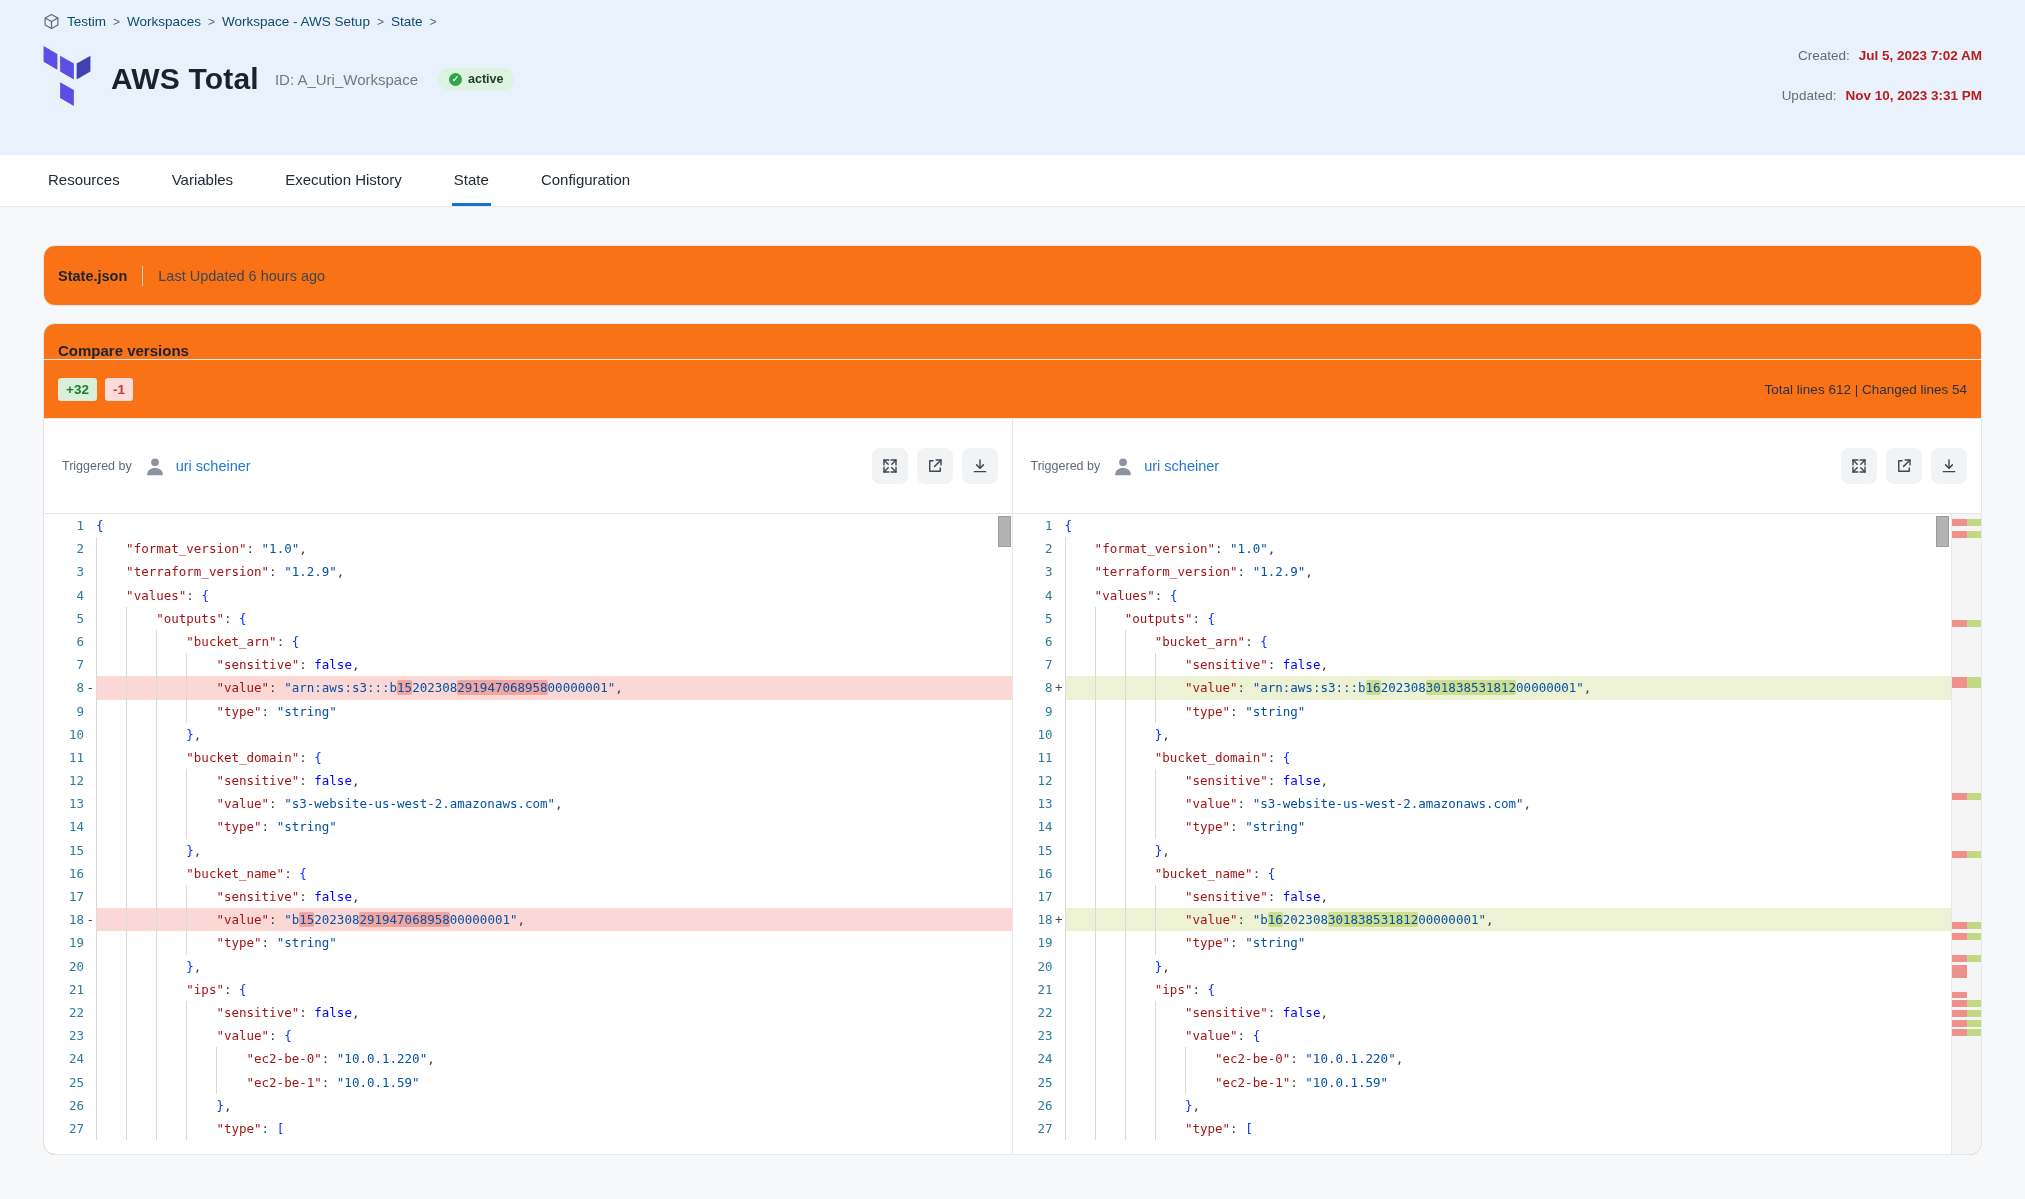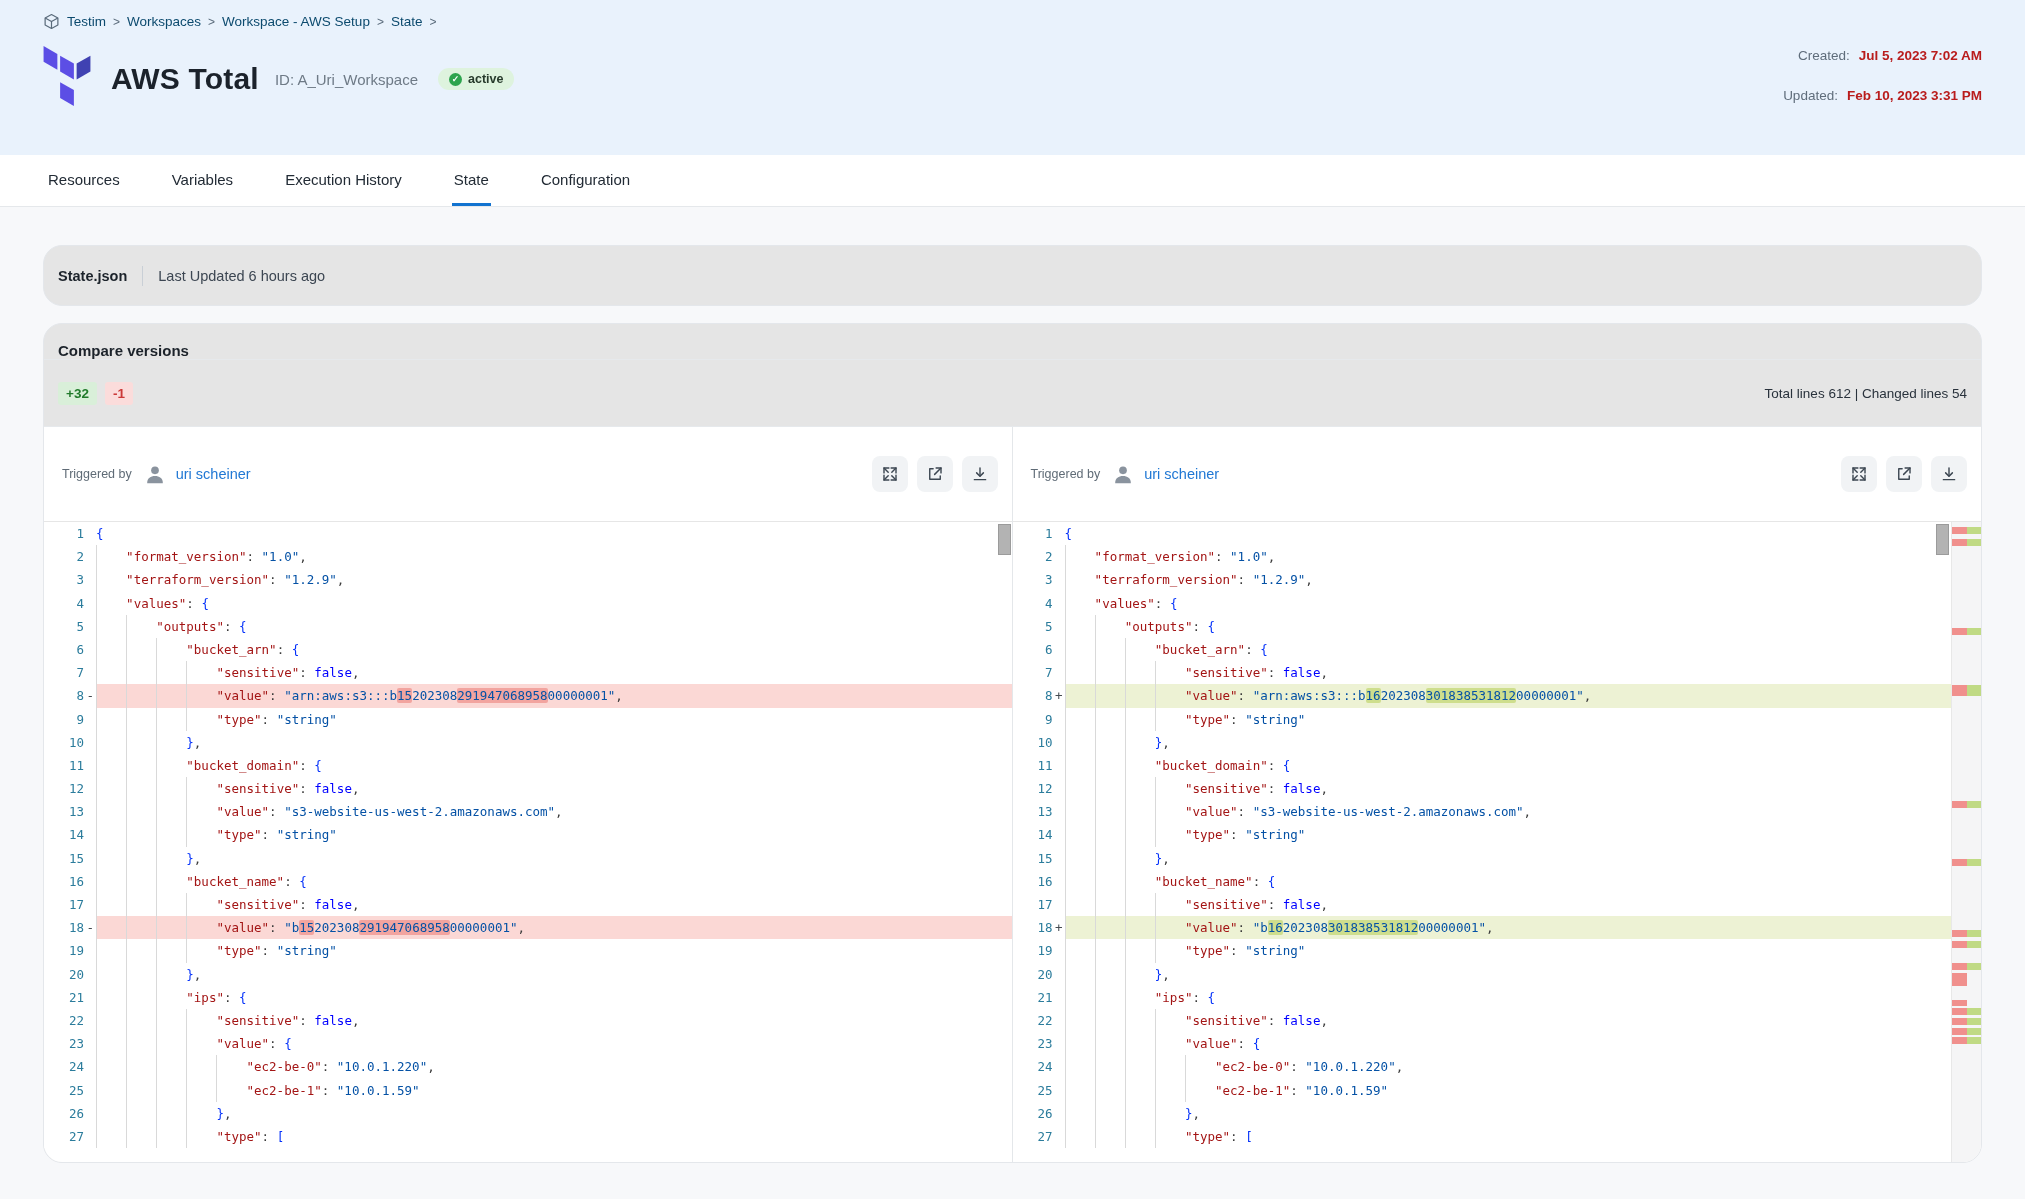--- a/index.html
+++ b/index.html
@@ -23,34 +23,34 @@
   .metarow .lab { color:#5f6d7b; }
   .metarow .val { color:#b91c1c;font-weight:bold; }
 
   
   .tabbar { background:#fff; height:52px; display:flex; gap:48px; padding:0 46px; border-bottom:1px solid #e5e8eb; }
   .tab { display:flex; align-items:center; font-size:15px; color:#222b35; border-bottom:3px solid transparent; padding:0 2px; cursor:pointer; }
   .tab.active { border-bottom-color:#1273d0; }
 
   
   .bodyarea { padding:38px 43px 0 43px; }
-  .card { background:#e5e5e5; border:1px solid #e4e7eb; border-radius:19px; }
+  .card { background:#f97316; border:1px solid #e4e7eb; border-radius:12px; }
   .filecard { height:61px; display:flex; align-items:center; padding:0 14px; margin-bottom:17px; }
   .fname { font-size:14.5px; font-weight:700; color:#1c232b; }
   .vdiv { width:1px; height:20px; background:#c9cfd6; margin:0 15px; }
   .fupdated { font-size:14.5px; color:#3c4652; }
 
   .diffcard { overflow:hidden; }
   .compare { padding:18px 14px 0 14px; }
   .compare h3 { font-size:15px; font-weight:700; color:#1c232b; }
   .ddrow { display:flex; gap:36px; padding:14px 14px 26px 14px; }
   .dropdown { flex:1; height:37px; border:1px solid #d4d8dd; border-radius:6px; background:#fff; display:flex; align-items:center; justify-content:space-between; padding:0 16px; font-size:13.5px; color:#39434e; cursor:pointer; }
   .chev { color:#707a85; }
 
-  .stats { display:flex; align-items:center; padding:0 14px; height:68px; border-top:1px solid #e6e9ec; border-bottom:1px solid #e6e9ec; }
+  .stats { display:flex; align-items:center; padding:0 14px; height:60px; border-top:1px solid #e6e9ec; border-bottom:1px solid #e6e9ec; }
   .badge-add { background:#d9efd9; color:#217a2b; font-weight:700; font-size:13.5px; padding:4px 8px; border-radius:3px; }
   .badge-del { background:#fbdcdb; color:#cb3837; font-weight:700; font-size:13.5px; padding:4px 8px; border-radius:3px; margin-left:8px; }
   .totals { margin-left:auto; font-size:13.5px; color:#29323c; }
 
   .panels { display:flex; background:#fff; }
   .panel { width:50%; }
   .panel.left { border-right:1px solid #e4e7ea; }
   .trig { display:flex; align-items:center; height:95px; padding:0 14px 0 18px; border-bottom:1px solid #e6e6e6; }
   .trig .tb-label { font-size:12.5px; color:#5f6b76; }
   .avatar { margin:0 10px 0 12px; display:flex; }
@@ -122,21 +122,21 @@
         <span class="dot-check">✓</span>
         <span>active</span>
       </span>
       <span class="meta">
         <span class="metarow">
           <span class="lab">Created:</span>
           <span class="val">Jul 5, 2023 7:02 AM</span>
         </span>
         <span class="metarow">
           <span class="lab">Updated:</span>
-          <span class="val">Feb 10, 2023 3:31 PM</span>
+          <span class="val">Nov 10, 2023 3:31 PM</span>
         </span>
       </span>
     </div>
   </div>
 
   <div class="tabbar">
     <div class="tab">Resources</div>
     <div class="tab">Variables</div>
     <div class="tab">Execution History</div>
     <div class="tab active">State</div>

